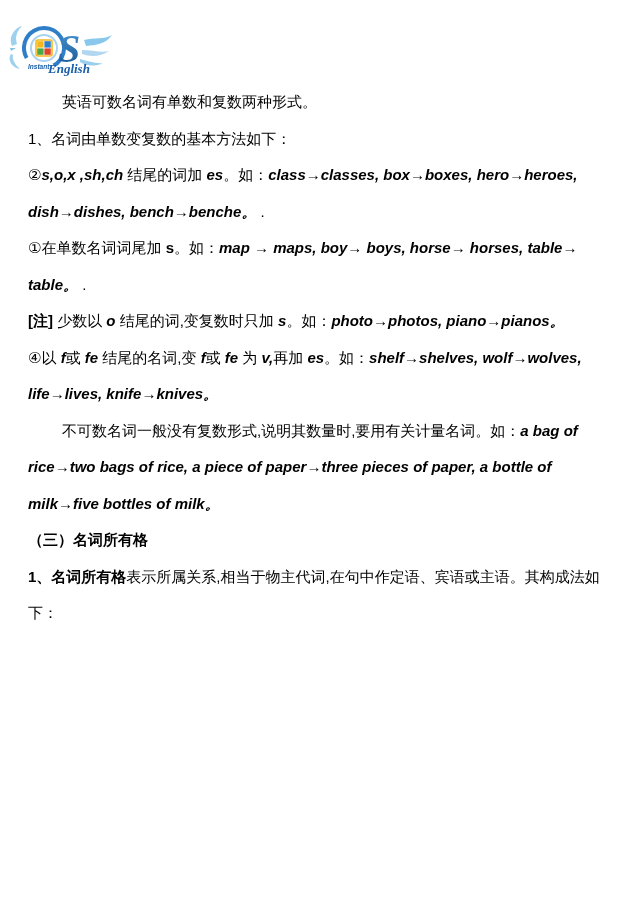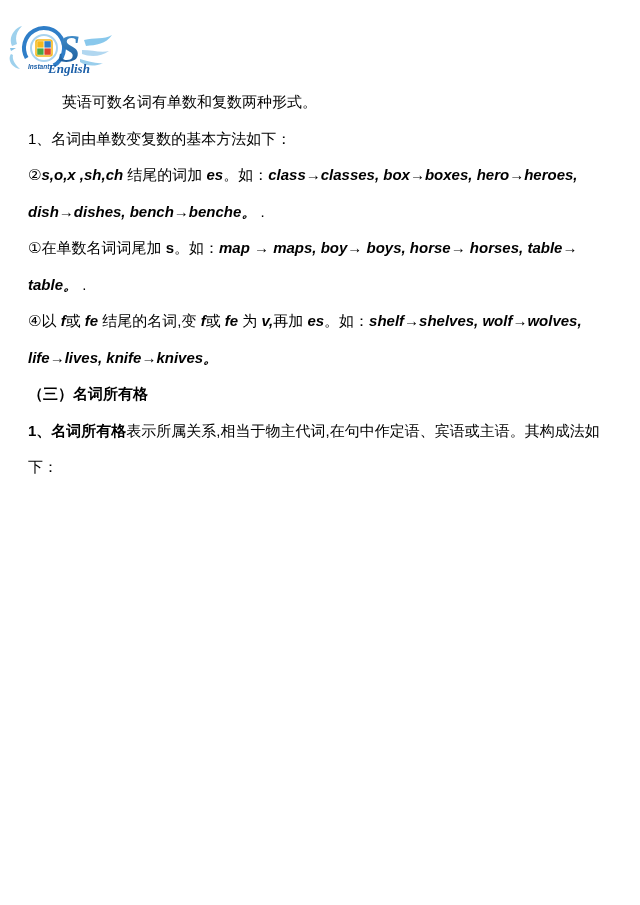--- a/index.html
+++ b/index.html
@@ -116,18 +116,20 @@
       <text x="40" y="53" font-family="'Liberation Serif', serif" font-size="13" font-weight="bold" font-style="italic" fill="#1b5fa8">English</text>
     </svg>
   </div>
 
   <div class="content">
 
   <p class="para indent"><span class="zh">英语可数名词有单数和复数两种形式。</span></p>
       <p class="para"><span class="zh">1、名词由单数变复数的基本方法如下：</span></p>
       <p class="para"><span class="zh">②</span><b class="bi">s,o,x ,sh,ch</b><span class="zh"> 结尾的词加 </span><b class="bi">es</b><span class="zh">。如：</span><b class="bi">class→classes, box→boxes, hero→heroes, dish→dishes, bench→benche</b><b class="bi">。</b><span class="zh"> .</span></p>
       <p class="para"><span class="zh">①在单数名词词尾加 </span><b class="bd">s</b><span class="zh">。如：</span><b class="bi">map → maps, boy→ boys, horse→ horses, table→ table</b><b class="bi">。</b><span class="zh"> .</span></p>
+      <p class="para"><b class="bd">[注]</b><span class="zh"> 少数以 </span><b class="bi">o</b><span class="zh"> 结尾的词,变复数时只加 </span><b class="bi">s</b><span class="zh">。如：</span><b class="bi">photo→photos, piano→pianos</b><b class="bi">。</b></p>
       <p class="para"><span class="zh">④以 </span><b class="bi">f</b><span class="zh">或 </span><b class="bi">fe</b><span class="zh"> 结尾的名词,变 </span><b class="bi">f</b><span class="zh">或 </span><b class="bi">fe</b><span class="zh"> 为 </span><b class="bi">v,</b><span class="zh">再加 </span><b class="bi">es</b><span class="zh">。如：</span><b class="bi">shelf→shelves, wolf→wolves, life→lives, knife→knives</b><b class="bi">。</b></p>
+      <p class="para indent"><span class="zh">不可数名词一般没有复数形式,说明其数量时,要用有关计量名词。如：</span><b class="bi">a bag of rice→two bags of rice, a piece of paper→three pieces of paper, a bottle of milk→five bottles of milk</b><b class="bi">。</b></p>
       <p class="para"><b class="bd">（三）名词所有格</b></p>
       <p class="para"><b class="bd">1、名词所有格</b><span class="zh">表示所属关系,相当于物主代词,在句中作定语、宾语或主语。其构成法如下：</span></p>
     </div>
 
 </div>
 
 </body></html>

